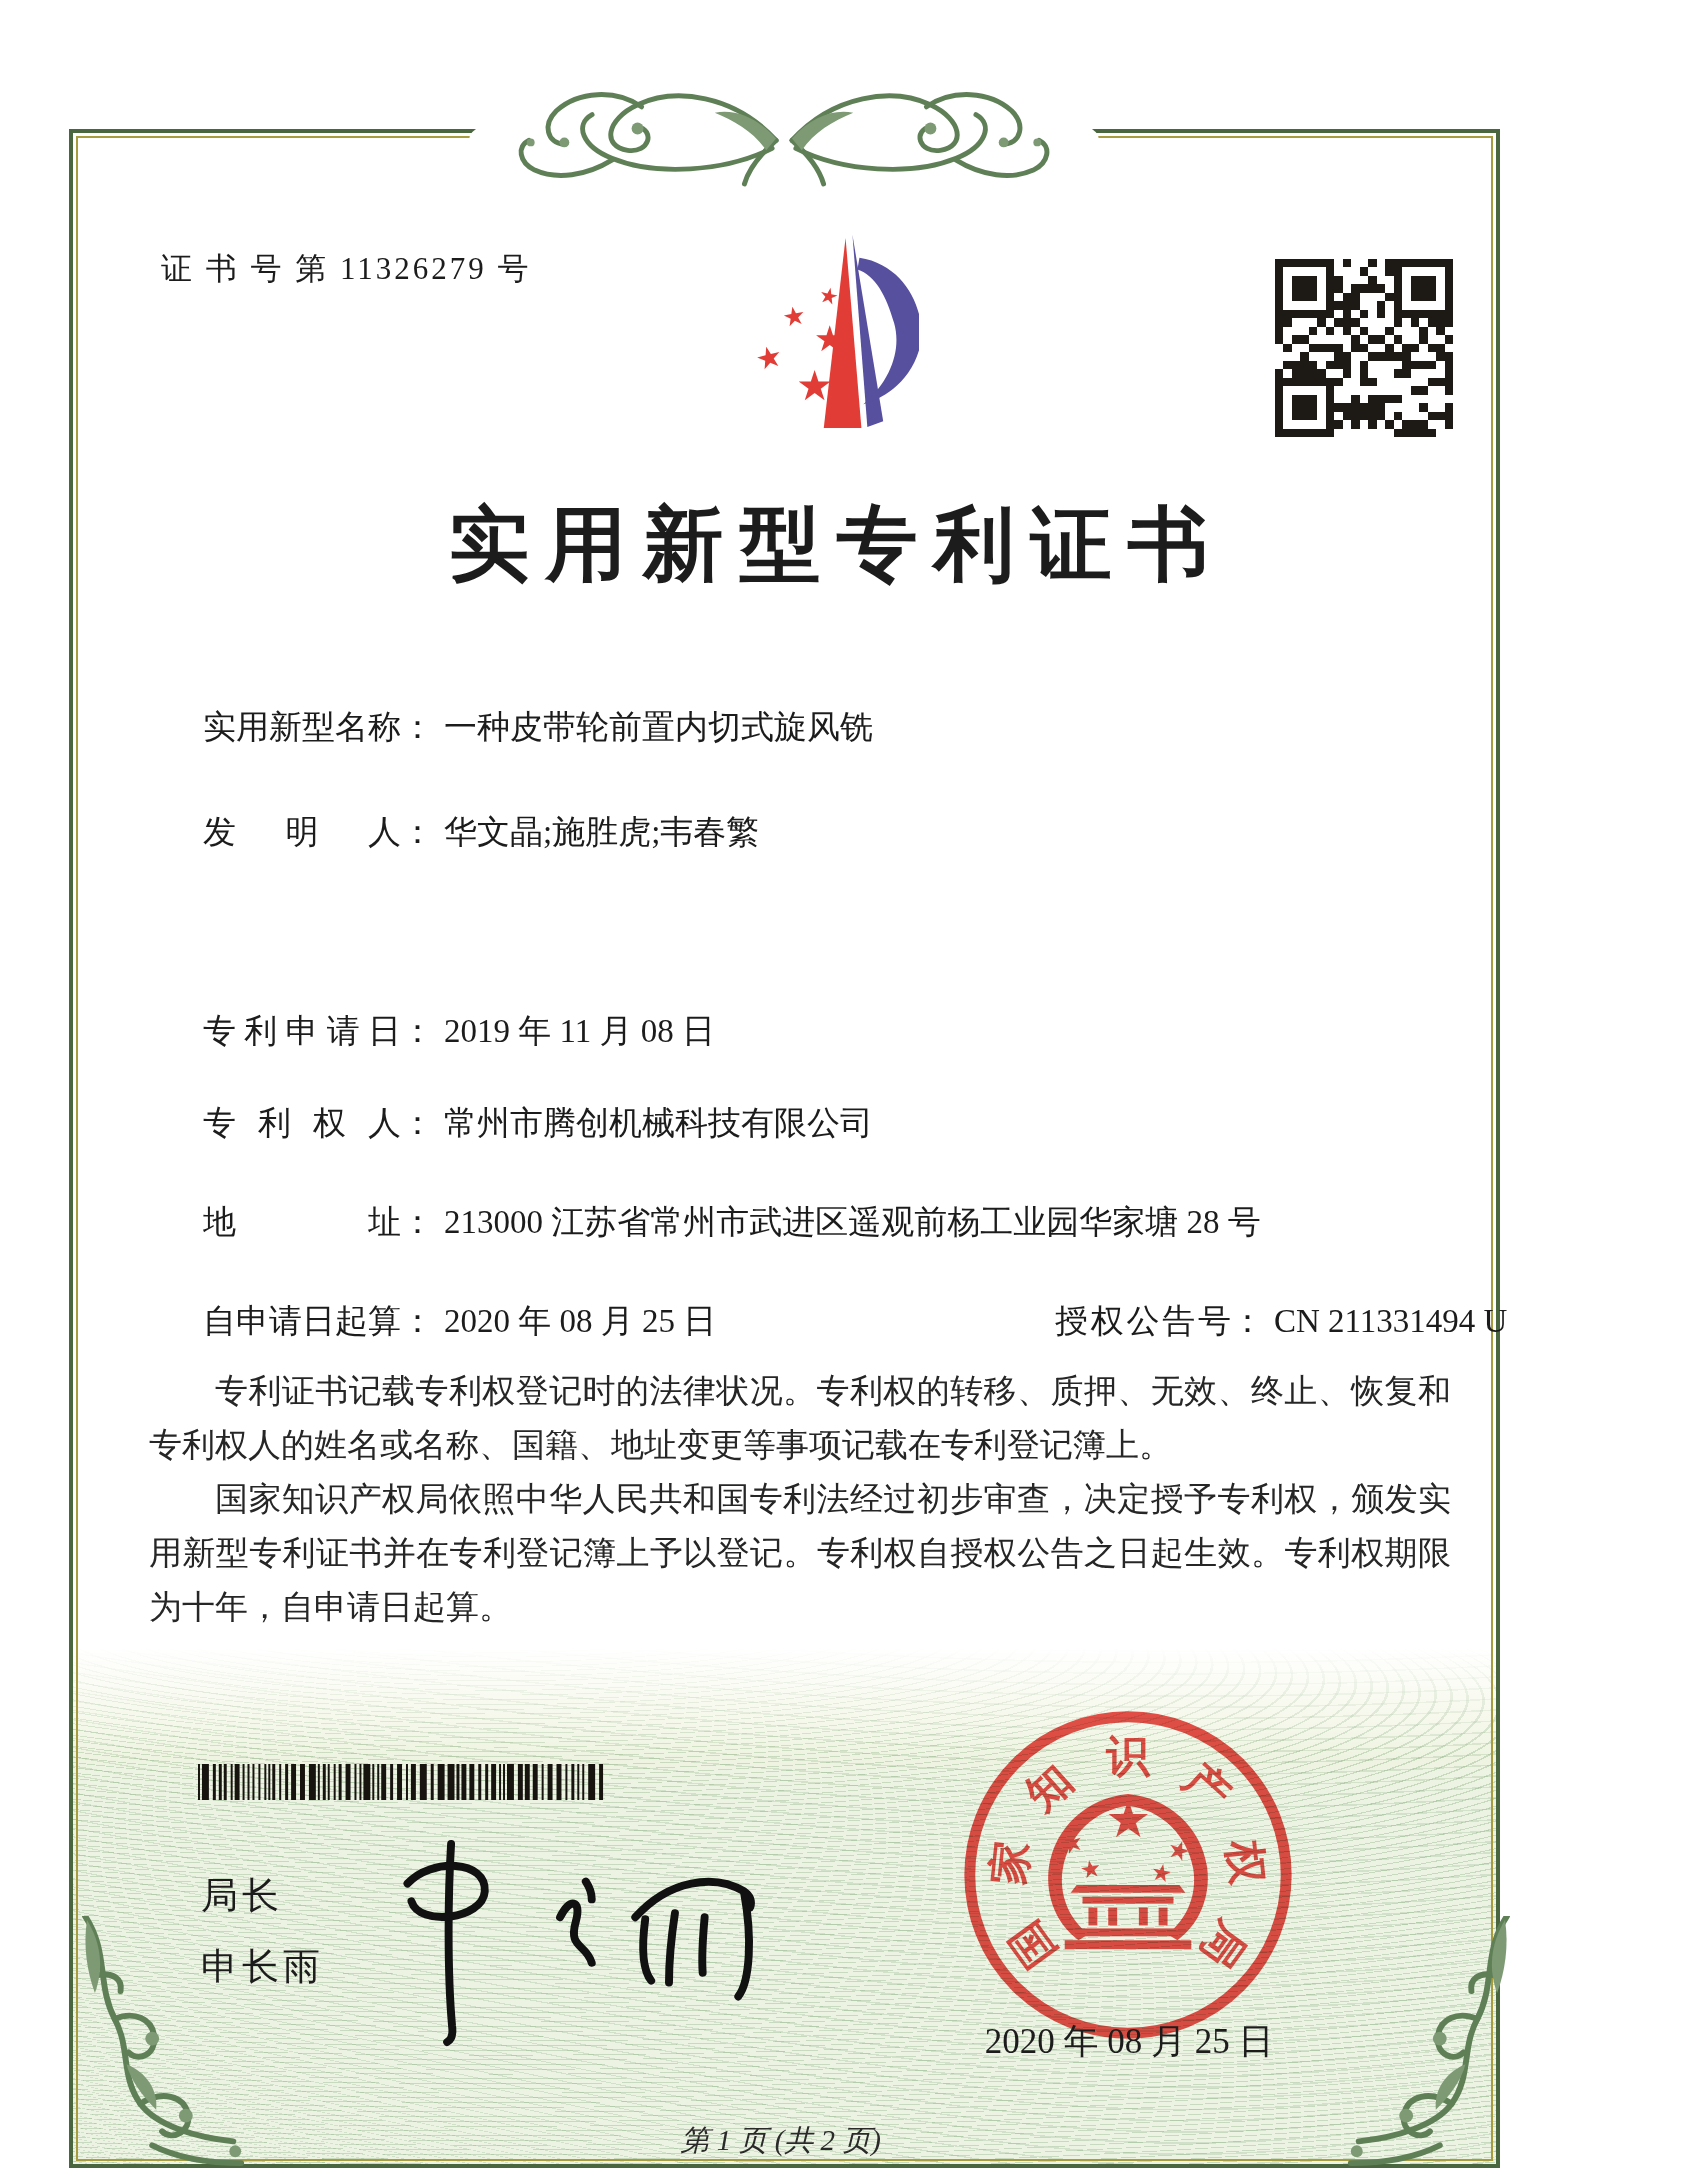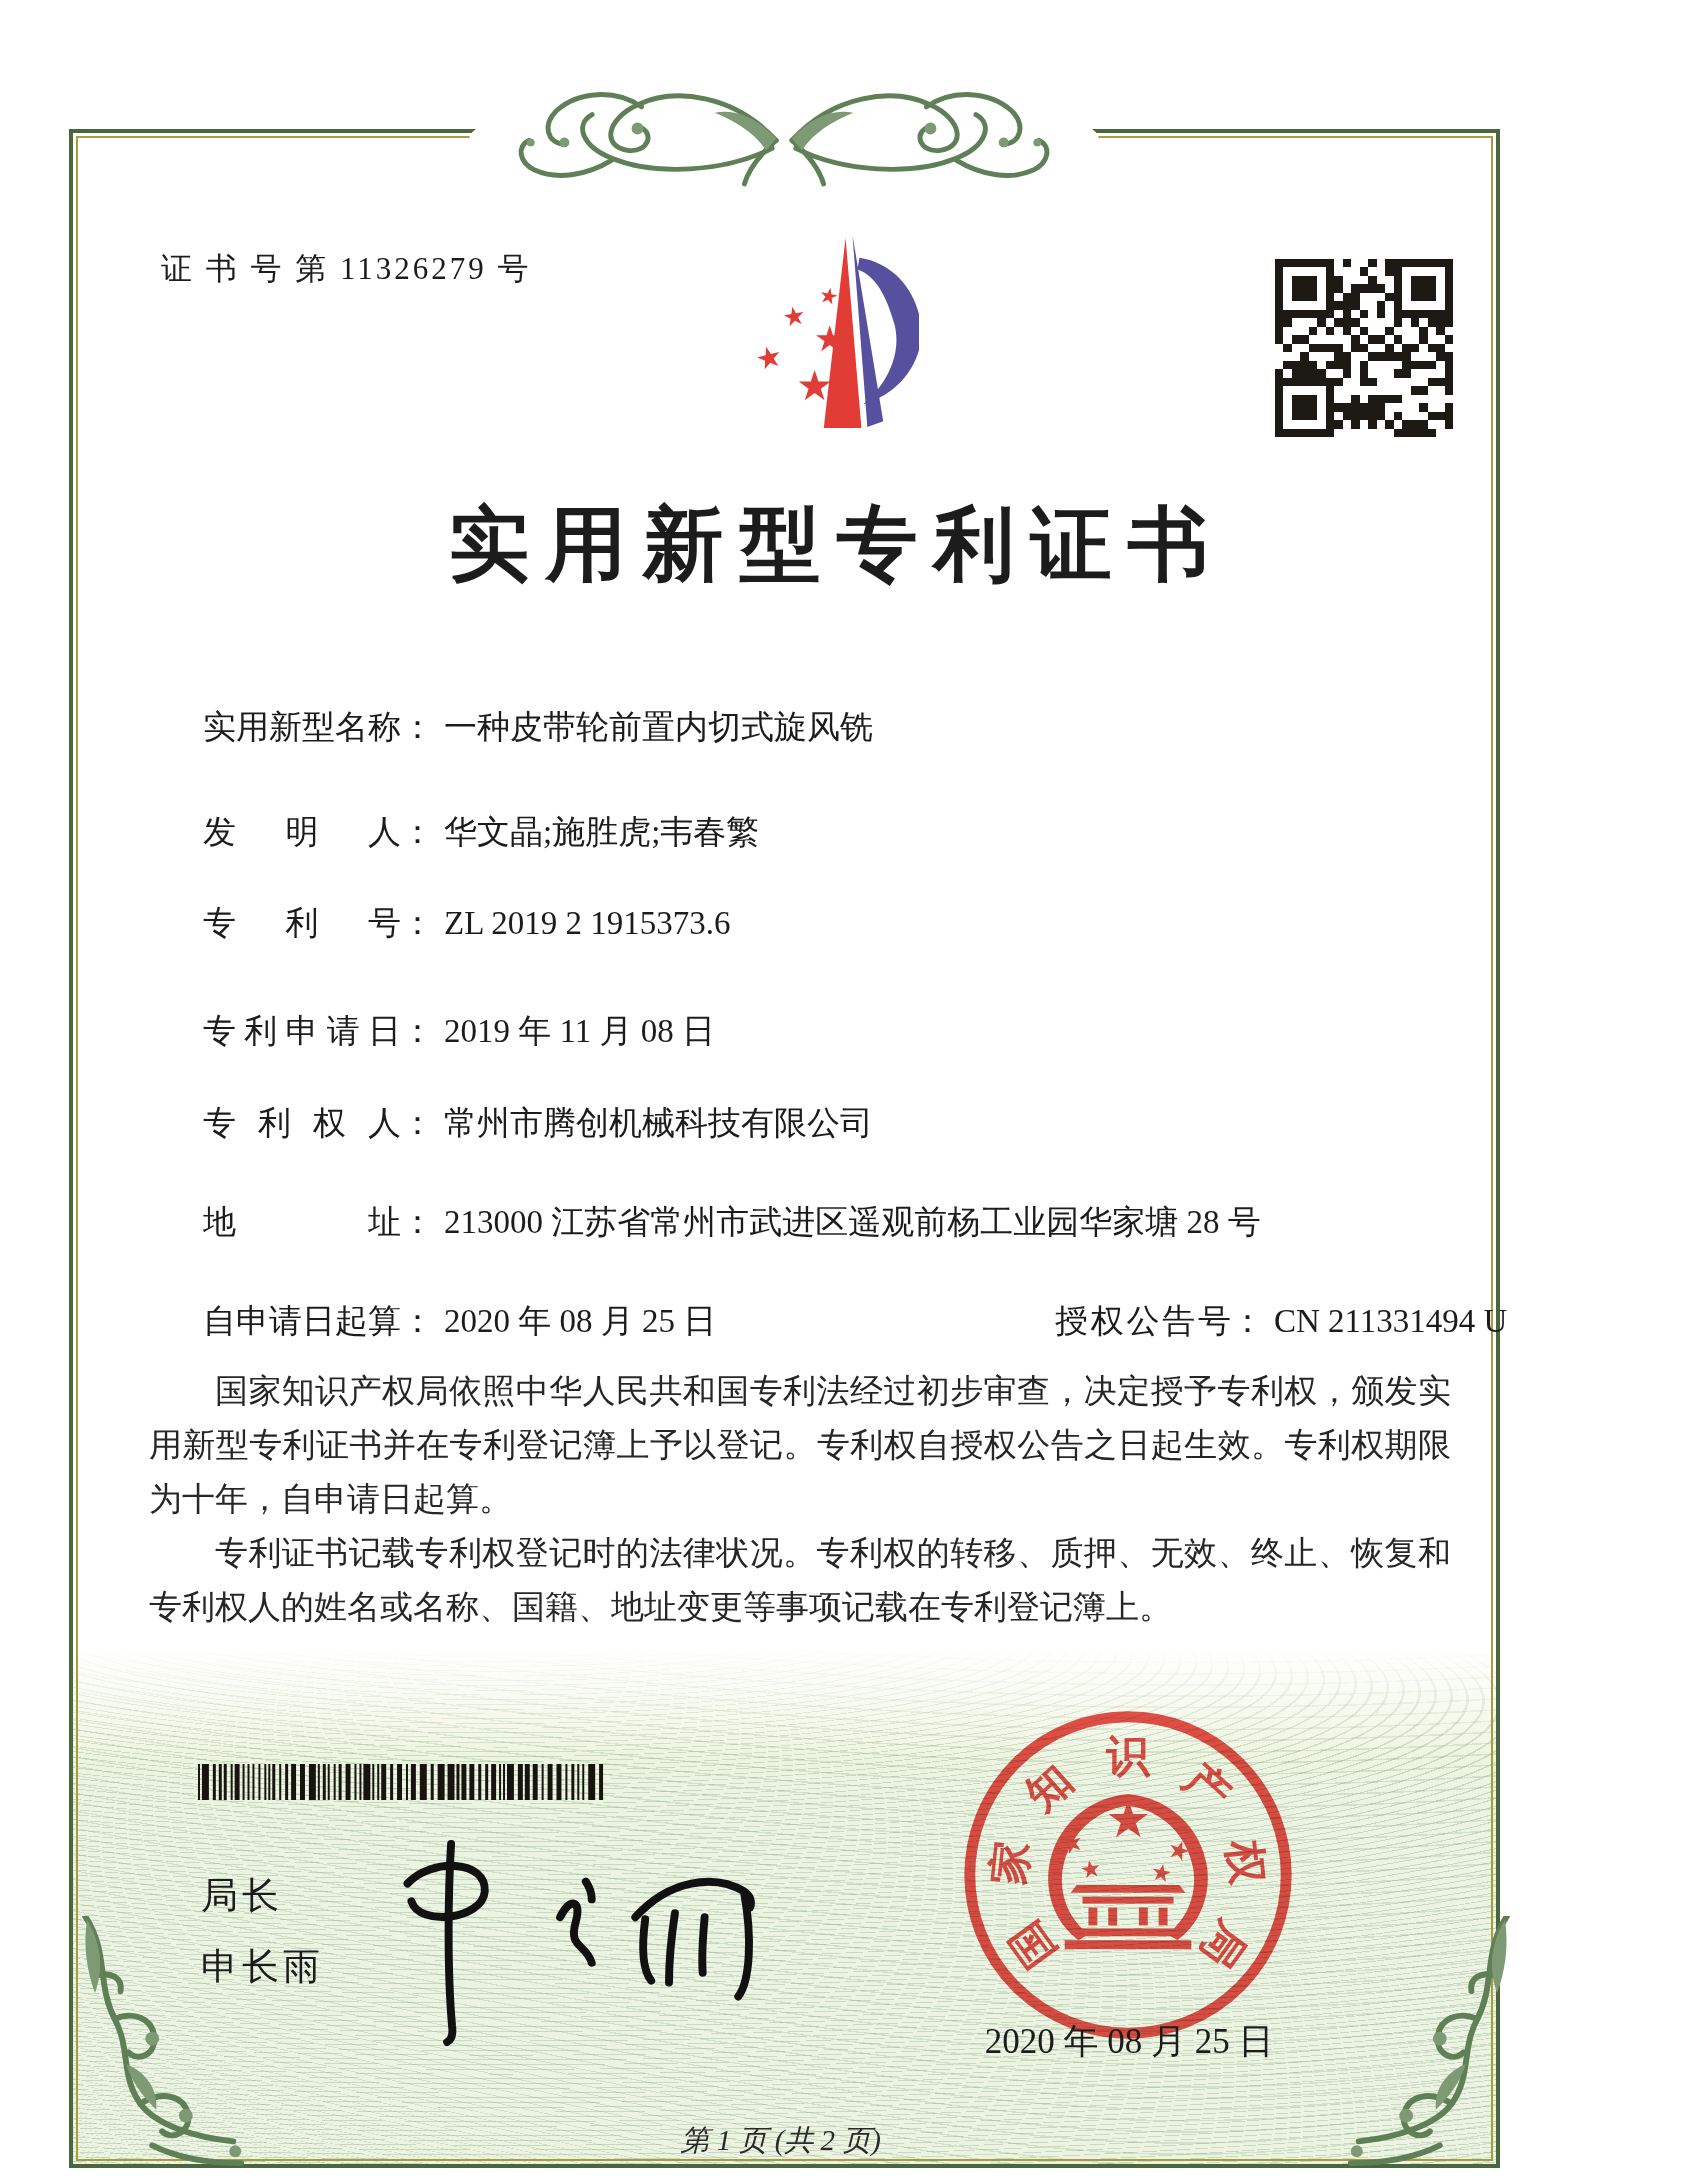--- a/index.html
+++ b/index.html
@@ -389,42 +389,39 @@
     </svg>
 
   <div class="title">实用新型专利证书</div>
 
   <div class="row" style="top:705px;">
     <span class="lab">实用新型名称</span><span class="colon">：</span><span>一种皮带轮前置内切式旋风铣</span>
   </div>
   <div class="row" style="top:810px;">
     <span class="lab">发明人</span><span class="colon">：</span><span>华文晶;施胜虎;韦春繁</span>
   </div>
-  <div class="row" style="top:901px;">
-    <span class="lab">专利号</span><span class="colon">：</span><span>ZL 2019 2 1915373.6</span>
-  </div>
   <div class="row" style="top:1009px;">
     <span class="lab">专利申请日</span><span class="colon">：</span><span>2019 年 11 月 08 日</span>
   </div>
   <div class="row" style="top:1101px;">
     <span class="lab">专利权人</span><span class="colon">：</span><span>常州市腾创机械科技有限公司</span>
   </div>
   <div class="row" style="top:1200px;">
     <span class="lab">地址</span><span class="colon">：</span><span>213000 江苏省常州市武进区遥观前杨工业园华家塘 28 号</span>
   </div>
   <div class="row" style="top:1299px;width:1267px;">
     <span class="lab">自申请日起算</span><span class="colon">：</span><span>2020 年 08 月 25 日</span>
     <span class="grant-no">
       <span class="lab2">授权公告号</span><span class="colon">：</span><span>CN 211331494 U</span>
     </span>
   </div>
 
   <div class="body-text">
+    <p>专利证书记载专利权登记时的法律状况。专利权的转移、质押、无效、终止、恢复和专利权人的姓名或名称、国籍、地址变更等事项记载在专利登记簿上。</p>
     <p>国家知识产权局依照中华人民共和国专利法经过初步审查，决定授予专利权，颁发实用新型专利证书并在专利登记簿上予以登记。专利权自授权公告之日起生效。专利权期限为十年，自申请日起算。</p>
-    <p>专利证书记载专利权登记时的法律状况。专利权的转移、质押、无效、终止、恢复和专利权人的姓名或名称、国籍、地址变更等事项记载在专利登记簿上。</p>
   </div>
 
   <svg class="barcode" id="barcode-svg" viewBox="0 0 415 36" preserveAspectRatio="none">
       <rect x="0" y="0" width="2" height="36" fill="#17140f"></rect>
       <rect x="4" y="0" width="7" height="36" fill="#17140f"></rect>
       <rect x="15" y="0" width="3" height="36" fill="#17140f"></rect>
       <rect x="21" y="0" width="3" height="36" fill="#17140f"></rect>
       <rect x="26" y="0" width="3" height="36" fill="#17140f"></rect>
       <rect x="33" y="0" width="2" height="36" fill="#17140f"></rect>
       <rect x="37" y="0" width="5" height="36" fill="#17140f"></rect>

